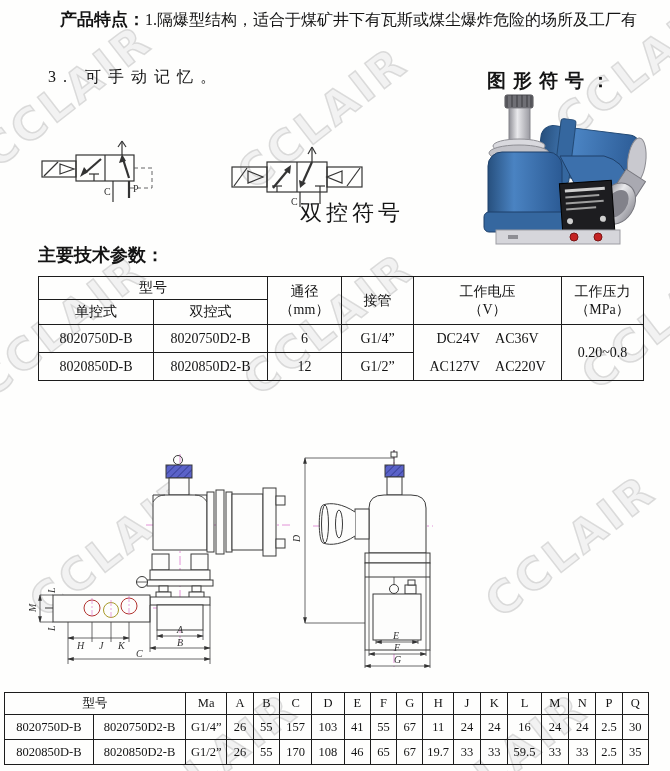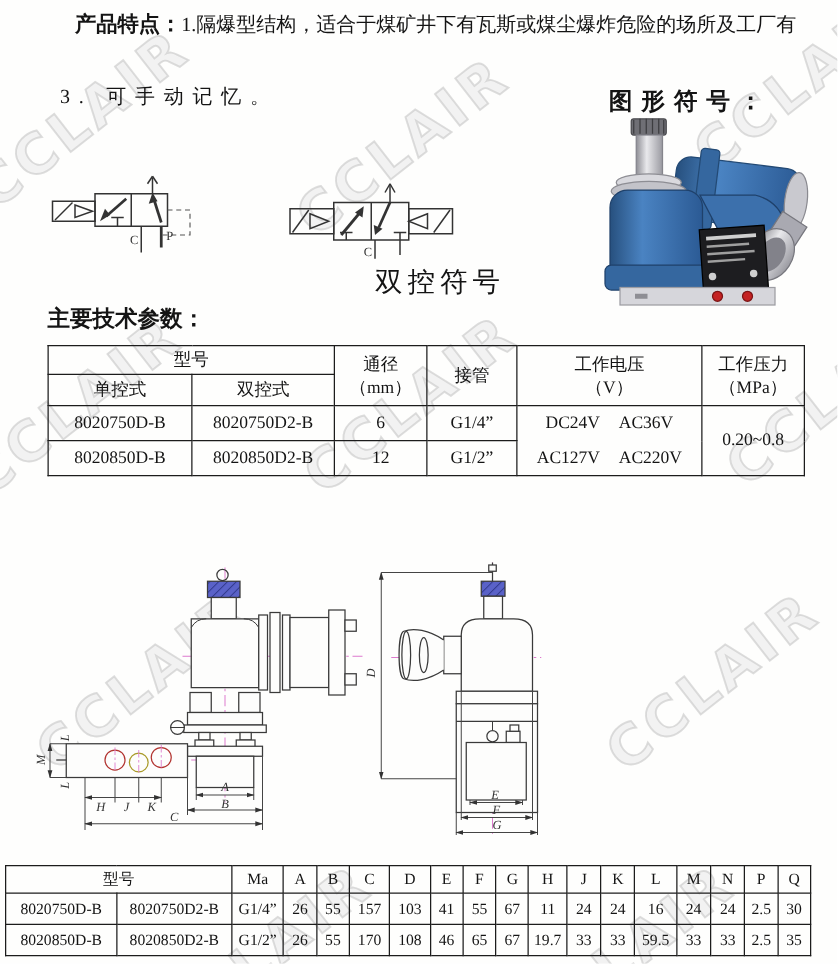--- a/index.html
+++ b/index.html
@@ -109,21 +109,21 @@
         <line x1="83" y1="24" x2="87" y2="17"></line>
         <line x1="87" y1="17" x2="91" y2="24"></line>
 
         <line x1="75" y1="62" x2="75" y2="77"></line>
         <line x1="90" y1="56" x2="100" y2="56"></line>
         <line x1="95" y1="56" x2="95" y2="74"></line>
       </g>
       <text class="porttxt" x="66" y="75">C</text>
     </svg>
 
-    <div class="sym-label" style="left:300px;top:211px">双控符号</div>
+    <div class="sym-label" style="left:300px;top:198px">双控符号</div>
 
     <svg style="left:468px;top:94px" width="196" height="150" viewBox="0 0 196 150">
       <defs>
         <linearGradient id="blueG" x1="0" y1="0" x2="1" y2="0">
           <stop offset="0" stop-color="#27507e"></stop>
             <stop offset="0.35" stop-color="#4a83c2"></stop>
             <stop offset="1" stop-color="#2b5a94"></stop>
         </linearGradient>
         <linearGradient id="silvG" x1="0" y1="0" x2="1" y2="0">
           <stop offset="0" stop-color="#8f8f96"></stop>

